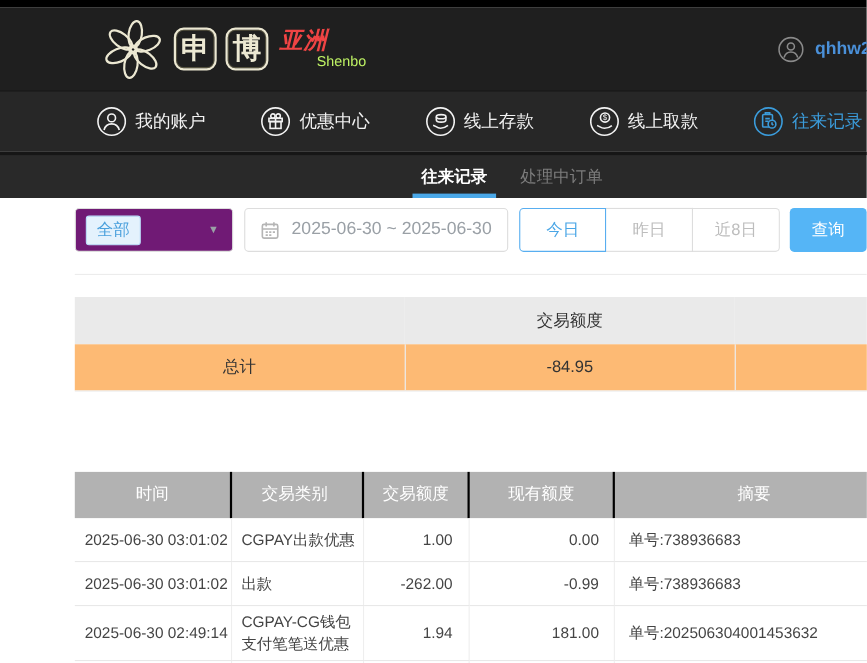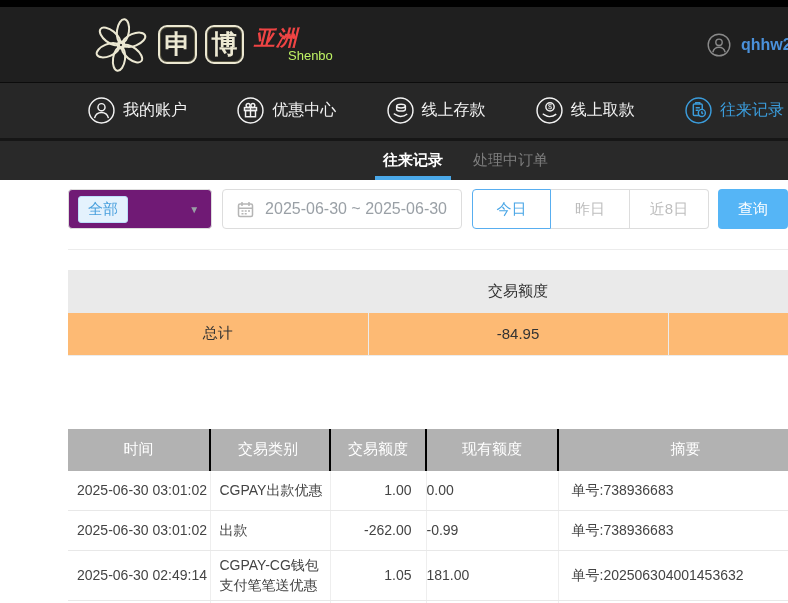--- a/index.html
+++ b/index.html
@@ -78,21 +78,21 @@
     font-size:14px; color:#444; table-layout:fixed; }
   .records-table th { background:#b2b2b2; color:#fff; font-size:15px;
     font-weight:normal; height:42px; text-align:center; }
   .records-table th + th { border-left:2px solid #000000; }
   .records-table td { height:40px; border-bottom:1px solid #e8e8e8;
     padding:4px 0; word-break:break-all; line-height:1.45; }
   .records-table td + td { border-left:1px solid #eee; }
   .col-time    { width:142px; text-align:left; padding-left:9px  !important; }
   .col-type    { width:120px; text-align:left; padding-left:9px  !important; padding-right:4px !important; }
   .col-amount  { width:96px;  text-align:right; padding-right:14px !important; }
-  .col-balance { width:132px; padding-right:13px !important; }
+  .col-balance { width:132px; text-align:right; padding-right:13px !important; }
   .col-memo    { text-align:left; padding-left:13px !important; }
 </style>
 </head>
 <body>
 
 <div class="top-strip"></div>
 
 <header class="site-header">
   <div class="logo-wrap">
     <svg class="logo-flower" viewBox="0 0 58 58" fill="none" stroke="#ece8d2" stroke-width="2">
@@ -246,21 +246,21 @@
     <tr>
       <td class="col-time">2025-06-30 03:01:02</td>
       <td class="col-type">出款</td>
       <td class="col-amount">-262.00</td>
       <td class="col-balance">-0.99</td>
       <td class="col-memo">单号:738936683</td>
     </tr>
     <tr>
       <td class="col-time">2025-06-30 02:49:14</td>
       <td class="col-type">CGPAY-CG钱包支付笔笔送优惠</td>
-      <td class="col-amount">1.05</td>
+      <td class="col-amount">1.94</td>
       <td class="col-balance">181.00</td>
       <td class="col-memo">单号:202506304001453632</td>
     </tr>
     <tr>
       <td class="col-time">2025-06-30 02:49:14</td>
       <td class="col-type">CGPAY支付</td>
       <td class="col-amount">175.00</td>
       <td class="col-balance">179.95</td>
       <td class="col-memo">单号:202506304001453632</td>
     </tr>

